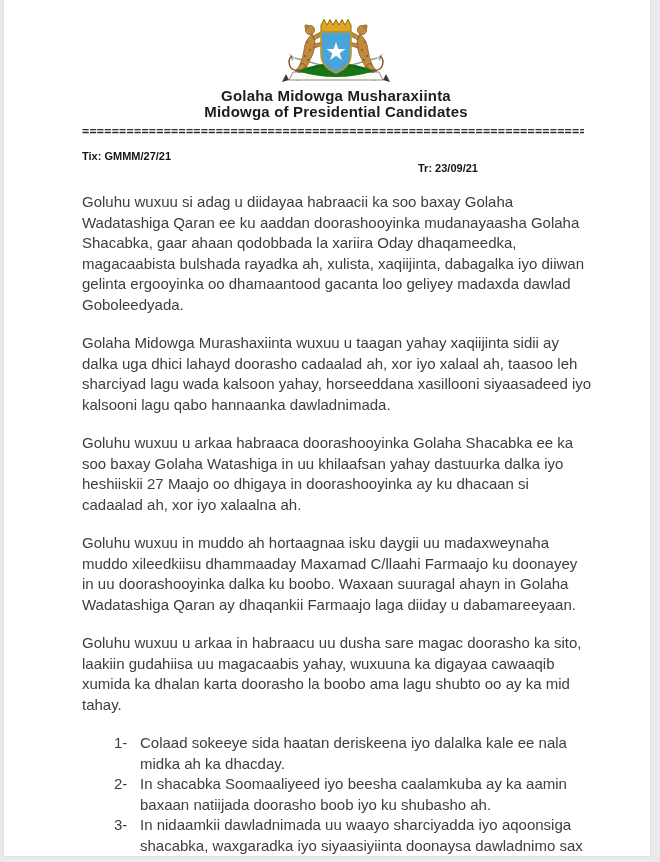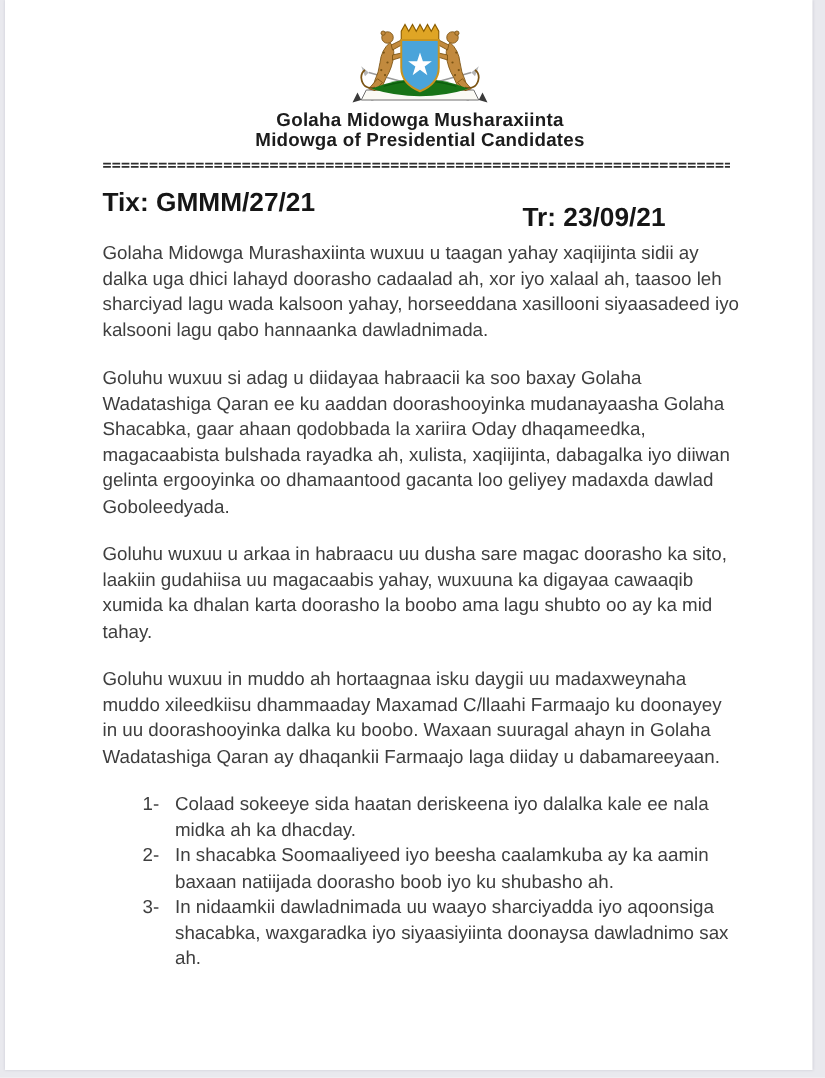--- a/index.html
+++ b/index.html
@@ -53,21 +53,21 @@
     font-size: 12px;
     letter-spacing: 0.2px;
     color: #2e2e2e;
     line-height: 13px;
   }
   .ref-row {
     position: relative;
     margin-top: 12px;
     height: 22px;
     font-weight: bold;
-    font-size: 21px;
+    font-size: 11px;
     color: #161616;
   }
   .ref-date {
     position: absolute;
     left: 336px;
     top: 12px;
   }
   .doc-body {
     margin-top: 20px;
     width: 510px;
@@ -164,24 +164,25 @@
       <div class="title">Midowga of Presidential Candidates</div>
 
       <div class="divider">======================================================================</div>
 
       <div class="ref-row">
         <span class="ref-num">Tix: GMMM/27/21</span>
         <span class="ref-date">Tr: 23/09/21</span>
       </div>
 
       <div class="doc-body">
+        <p>Goluhu wuxuu si adag u diidayaa habraacii ka soo baxay Golaha Wadatashiga Qaran ee ku aaddan doorashooyinka mudanayaasha Golaha Shacabka, gaar ahaan qodobbada la xariira Oday dhaqameedka, magacaabista bulshada rayadka ah, xulista, xaqiijinta, dabagalka iyo diiwan gelinta ergooyinka oo dhamaantood gacanta loo geliyey madaxda dawlad Goboleedyada.</p>
         <p>Golaha Midowga Murashaxiinta wuxuu u taagan yahay xaqiijinta sidii ay dalka uga dhici lahayd doorasho cadaalad ah, xor iyo xalaal ah, taasoo leh sharciyad lagu wada kalsoon yahay, horseeddana xasillooni siyaasadeed iyo kalsooni lagu qabo hannaanka dawladnimada.</p>
-        <p>Goluhu wuxuu si adag u diidayaa habraacii ka soo baxay Golaha Wadatashiga Qaran ee ku aaddan doorashooyinka mudanayaasha Golaha Shacabka, gaar ahaan qodobbada la xariira Oday dhaqameedka, magacaabista bulshada rayadka ah, xulista, xaqiijinta, dabagalka iyo diiwan gelinta ergooyinka oo dhamaantood gacanta loo geliyey madaxda dawlad Goboleedyada.</p>
+        <p>Goluhu wuxuu u arkaa habraaca doorashooyinka Golaha Shacabka ee ka soo baxay Golaha Watashiga in uu khilaafsan yahay dastuurka dalka iyo heshiiskii 27 Maajo oo dhigaya in doorashooyinka ay ku dhacaan si cadaalad ah, xor iyo xalaalna ah.</p>
+        <p>Goluhu wuxuu in muddo ah hortaagnaa isku daygii uu madaxweynaha muddo xileedkiisu dhammaaday Maxamad C/llaahi Farmaajo ku doonayey in uu doorashooyinka dalka ku boobo. Waxaan suuragal ahayn in Golaha Wadatashiga Qaran ay dhaqankii Farmaajo laga diiday u dabamareeyaan.</p>
         <p>Goluhu wuxuu u arkaa in habraacu uu dusha sare magac doorasho ka sito, laakiin gudahiisa uu magacaabis yahay, wuxuuna ka digayaa cawaaqib xumida ka dhalan karta doorasho la boobo ama lagu shubto oo ay ka mid tahay.</p>
-        <p>Goluhu wuxuu in muddo ah hortaagnaa isku daygii uu madaxweynaha muddo xileedkiisu dhammaaday Maxamad C/llaahi Farmaajo ku doonayey in uu doorashooyinka dalka ku boobo. Waxaan suuragal ahayn in Golaha Wadatashiga Qaran ay dhaqankii Farmaajo laga diiday u dabamareeyaan.</p>
 
         <div class="num-list">
           <div class="num-item">
             <span class="num">1-</span>
             <span class="txt">Colaad sokeeye sida haatan deriskeena iyo dalalka kale ee nala midka ah ka dhacday.</span>
           </div>
           <div class="num-item">
             <span class="num">2-</span>
             <span class="txt">In shacabka Soomaaliyeed iyo beesha caalamkuba ay ka aamin baxaan natiijada doorasho boob iyo ku shubasho ah.</span>
           </div>

